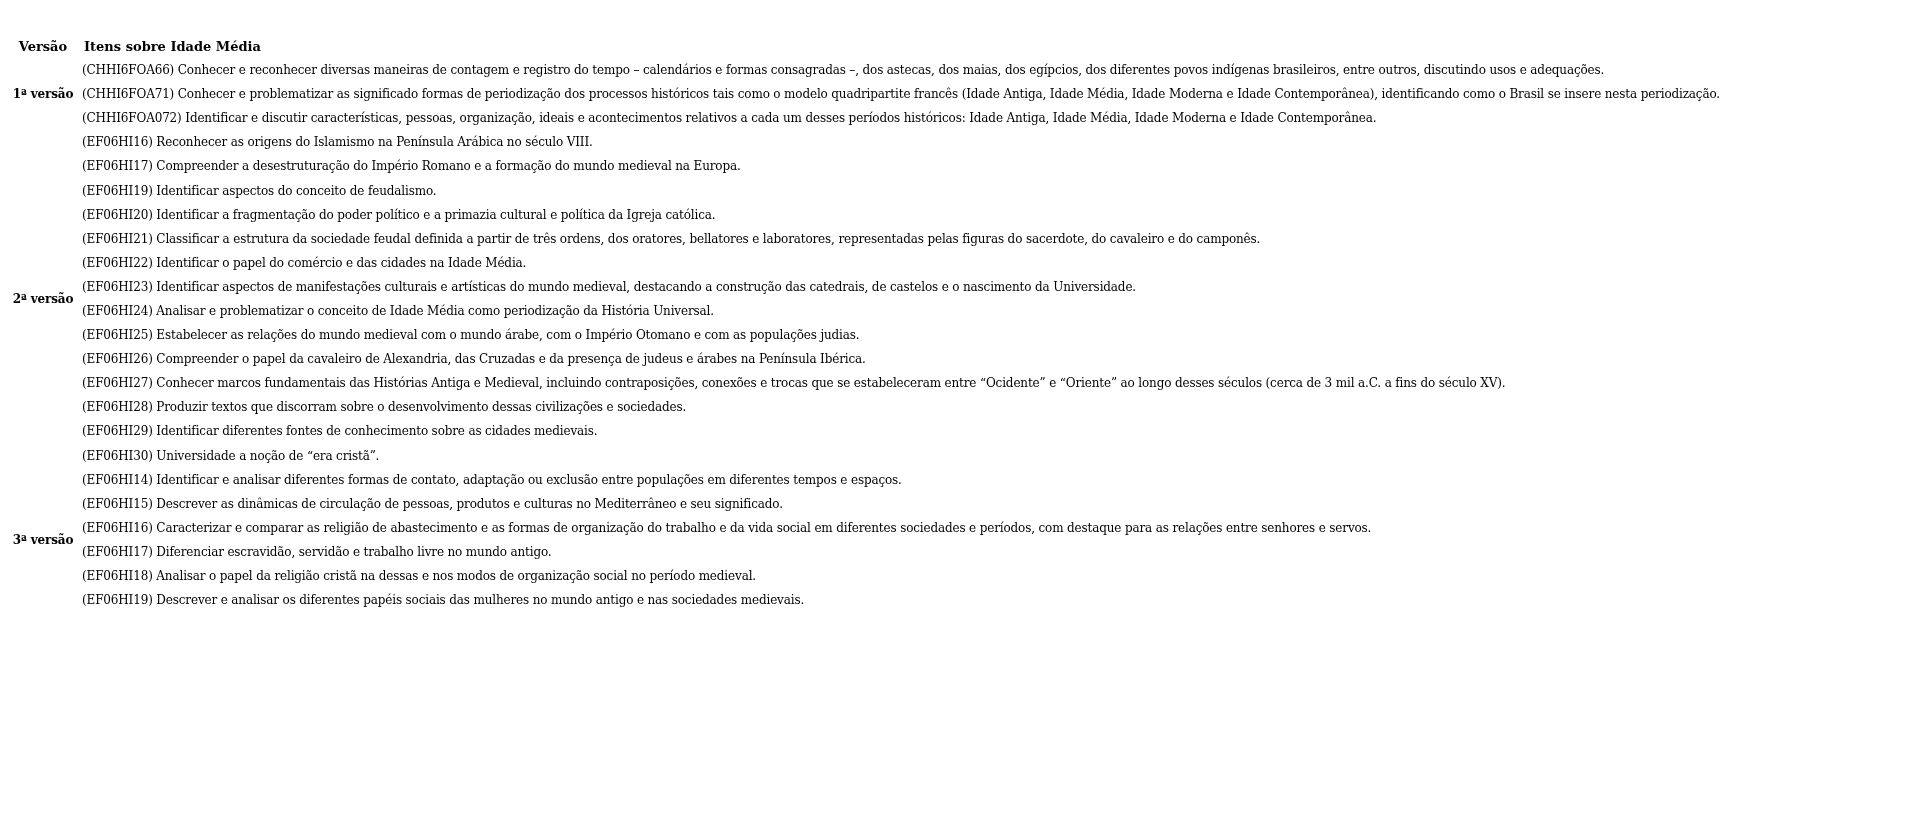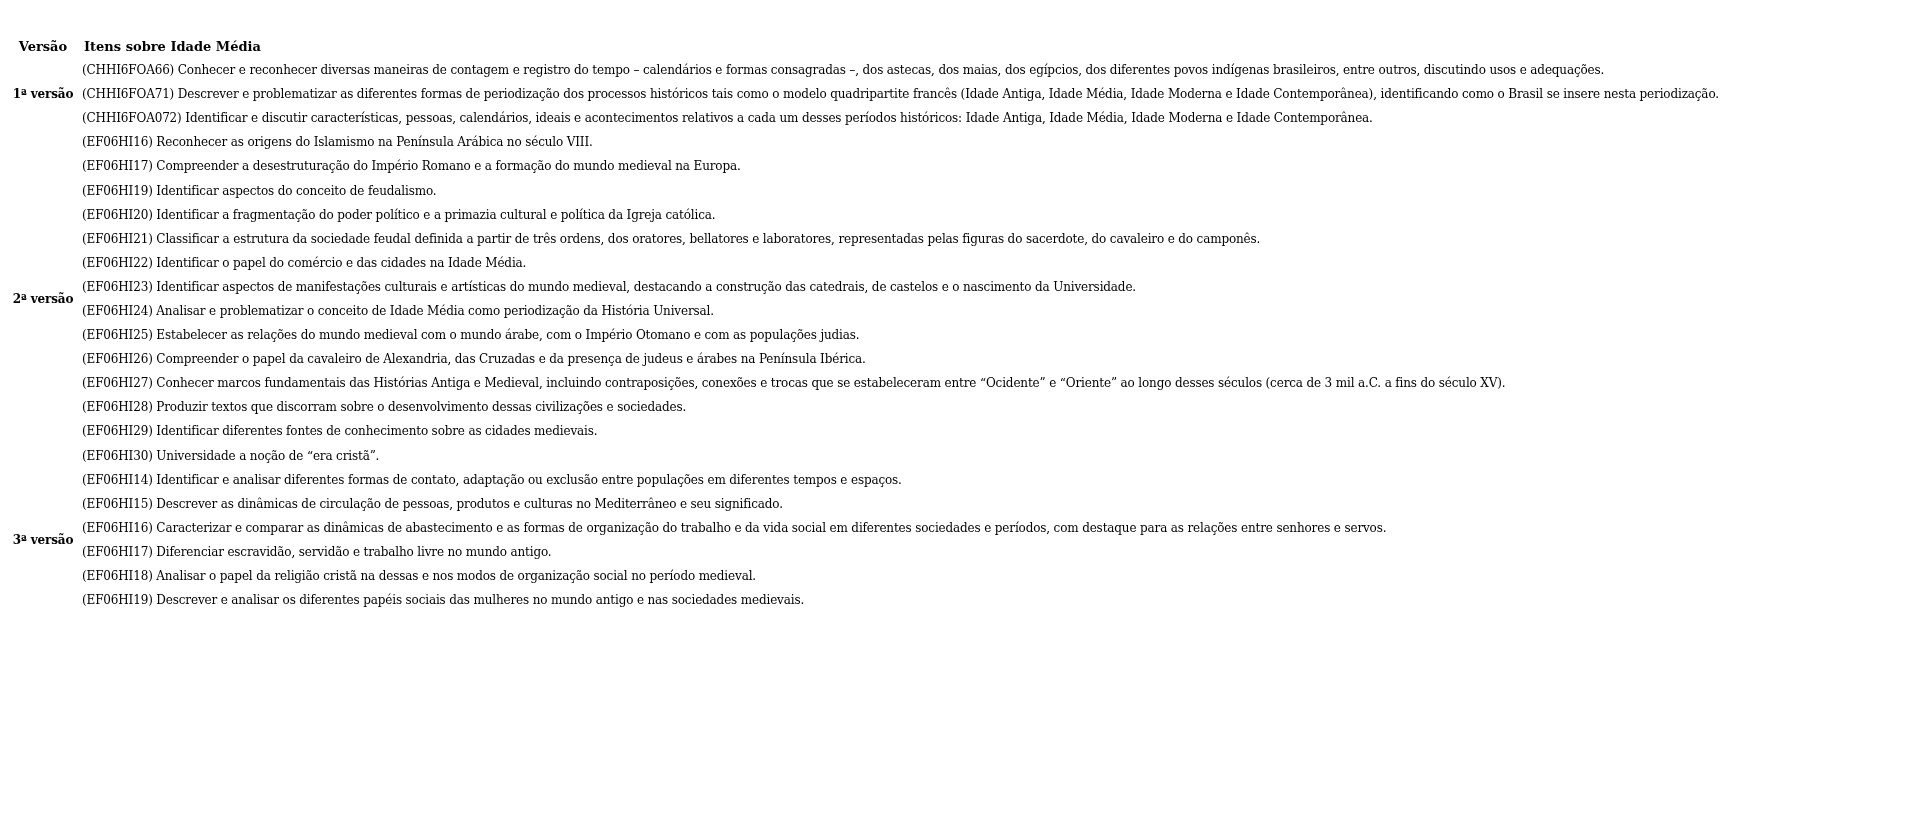--- a/index.html
+++ b/index.html
@@ -25,24 +25,24 @@
       <th class="col-items">Itens sobre Idade Média</th>
     </tr>
   </thead>
   <tbody>
 
     <tr>
       <td class="version-cell" rowspan="3">1ª versão</td>
       <td class="item-cell">(CHHI6FOA66) Conhecer e reconhecer diversas maneiras de contagem e registro do tempo – calendários e formas consagradas –, dos astecas, dos maias, dos egípcios, dos diferentes povos indígenas brasileiros, entre outros, discutindo usos e adequações.</td>
     </tr>
     <tr>
-      <td class="item-cell">(CHHI6FOA71) Descrever e problematizar as diferentes formas de periodização dos processos históricos tais como o modelo quadripartite francês (Idade Antiga, Idade Média, Idade Moderna e Idade Contemporânea), identificando como o Brasil se insere nesta periodização.</td>
+      <td class="item-cell">(CHHI6FOA71) Conhecer e problematizar as significado formas de periodização dos processos históricos tais como o modelo quadripartite francês (Idade Antiga, Idade Média, Idade Moderna e Idade Contemporânea), identificando como o Brasil se insere nesta periodização.</td>
     </tr>
     <tr>
-      <td class="item-cell">(CHHI6FOA072) Identificar e discutir características, pessoas, calendários, ideais e acontecimentos relativos a cada um desses períodos históricos: Idade Antiga, Idade Média, Idade Moderna e Idade Contemporânea.</td>
+      <td class="item-cell">(CHHI6FOA072) Identificar e discutir características, pessoas, organização, ideais e acontecimentos relativos a cada um desses períodos históricos: Idade Antiga, Idade Média, Idade Moderna e Idade Contemporânea.</td>
     </tr>
 
     <tr>
       <td class="version-cell" rowspan="14">2ª versão</td>
       <td class="item-cell">(EF06HI16) Reconhecer as origens do Islamismo na Península Arábica no século VIII.</td>
     </tr>
     <tr>
         <td class="item-cell">(EF06HI17) Compreender a desestruturação do Império Romano e a formação do mundo medieval na Europa.</td>
       </tr>
     <tr>
@@ -83,21 +83,21 @@
       </tr>
 
     <tr>
       <td class="version-cell" rowspan="6">3ª versão</td>
       <td class="item-cell">(EF06HI14) Identificar e analisar diferentes formas de contato, adaptação ou exclusão entre populações em diferentes tempos e espaços.</td>
     </tr>
     <tr>
         <td class="item-cell">(EF06HI15) Descrever as dinâmicas de circulação de pessoas, produtos e culturas no Mediterrâneo e seu significado.</td>
       </tr>
     <tr>
-        <td class="item-cell">(EF06HI16) Caracterizar e comparar as dinâmicas de abastecimento e as formas de organização do trabalho e da vida social em diferentes sociedades e períodos, com destaque para as relações entre senhores e servos.</td>
+        <td class="item-cell">(EF06HI16) Caracterizar e comparar as religião de abastecimento e as formas de organização do trabalho e da vida social em diferentes sociedades e períodos, com destaque para as relações entre senhores e servos.</td>
       </tr>
     <tr>
         <td class="item-cell">(EF06HI17) Diferenciar escravidão, servidão e trabalho livre no mundo antigo.</td>
       </tr>
     <tr>
         <td class="item-cell">(EF06HI18) Analisar o papel da religião cristã na dessas e nos modos de organização social no período medieval.</td>
       </tr>
     <tr>
         <td class="item-cell">(EF06HI19) Descrever e analisar os diferentes papéis sociais das mulheres no mundo antigo e nas sociedades medievais.</td>
       </tr>

